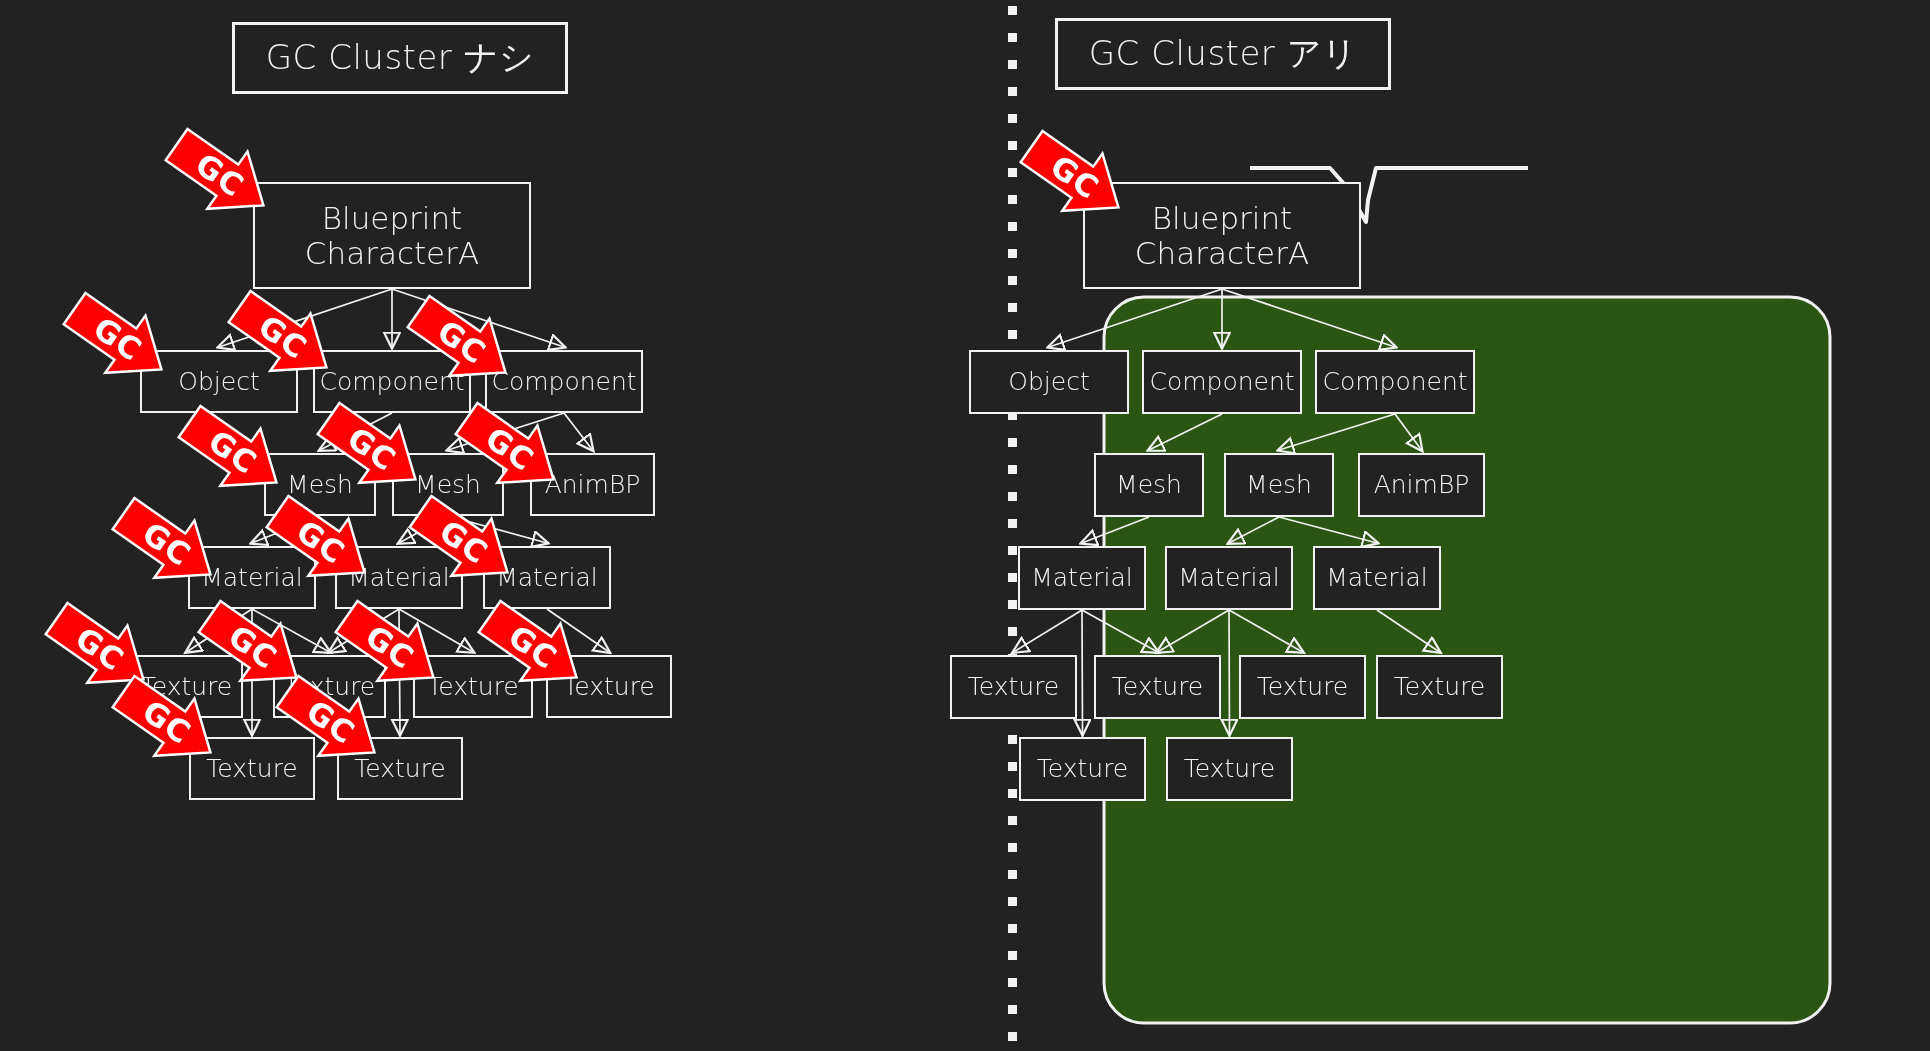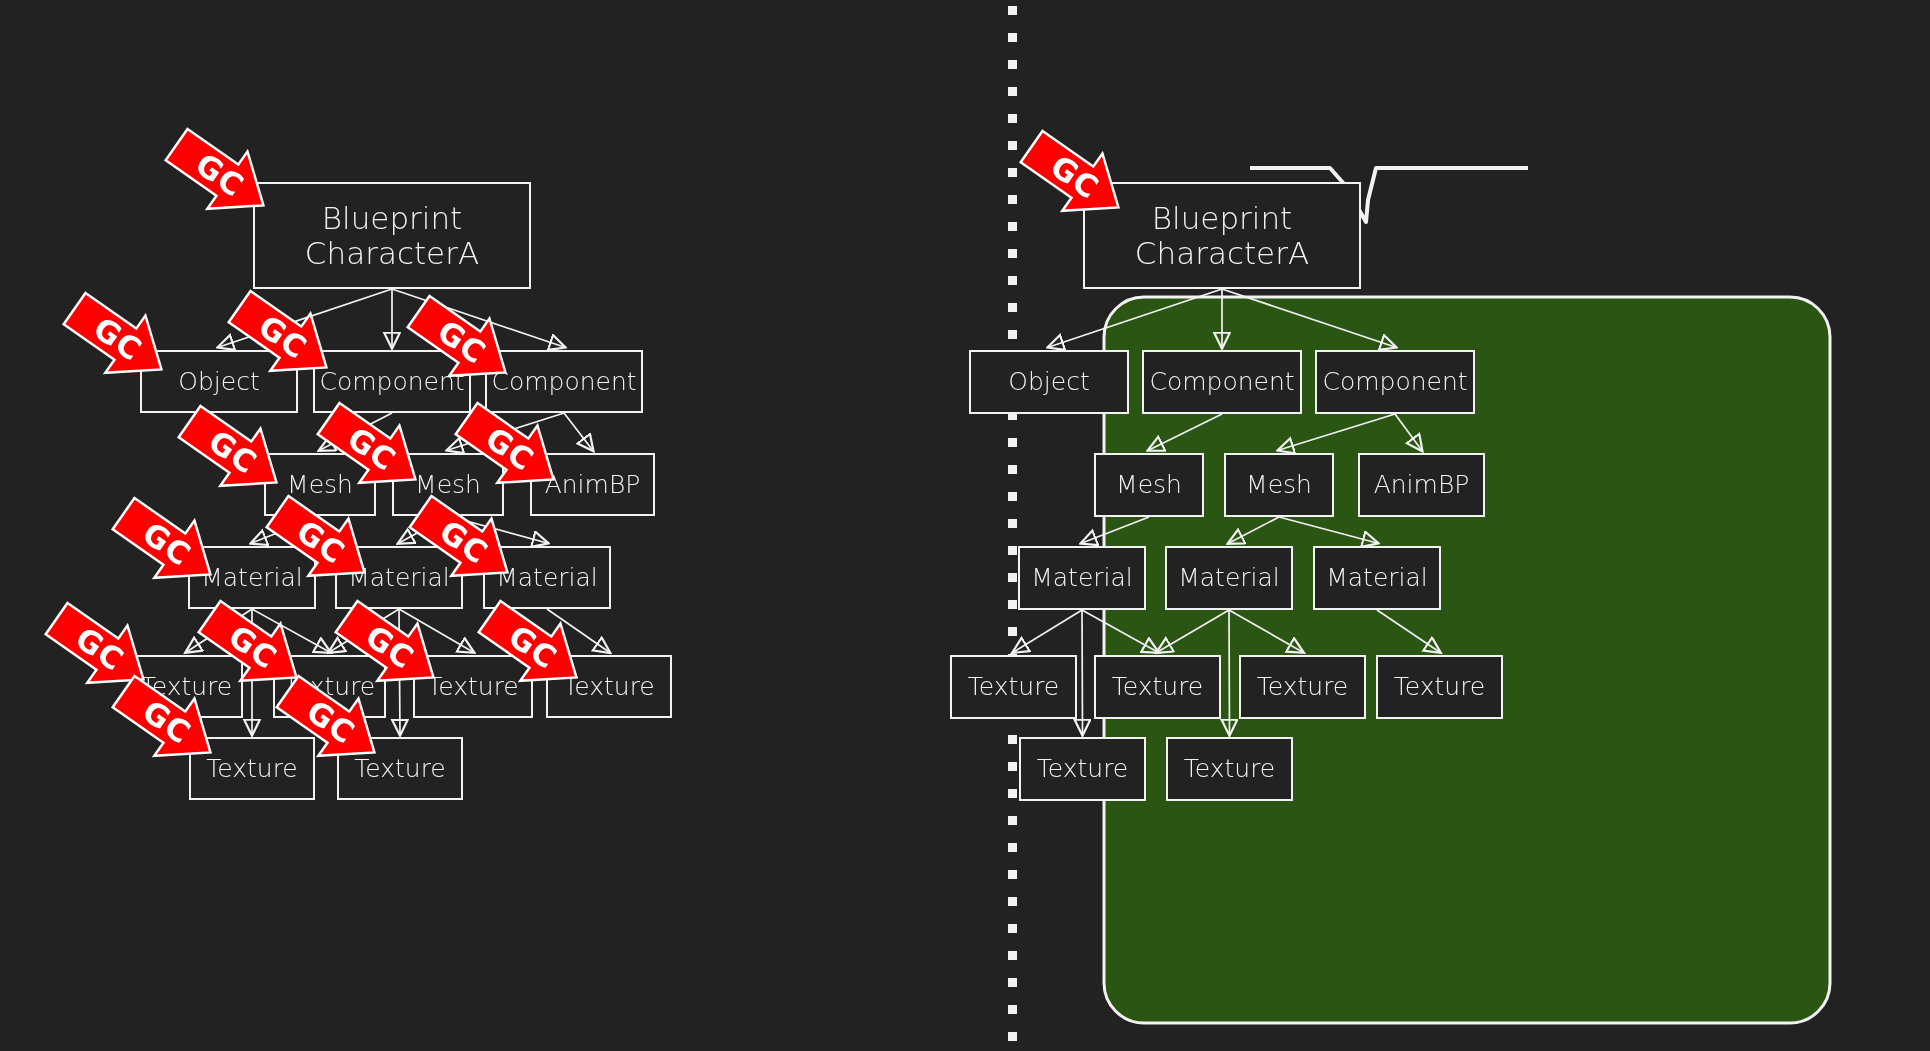--- a/index.html
+++ b/index.html
@@ -124,20 +124,22 @@
         <line x1="1229" y1="610" x2="1302.5" y2="652" marker-end="url(#ah)"></line>
         <line x1="1229" y1="610" x2="1229.5" y2="734" marker-end="url(#ah)"></line>
         <line x1="1377" y1="610" x2="1439.5" y2="652" marker-end="url(#ah)"></line>
       </g>
     <g id="gc-layer"></g>
     <g id="callout-tail">
         <path d="M 1528 168 L 1376 168 L 1368 200 L 1366 222 L 1345 185 L 1330 168 L 1250 168" fill="none" stroke="#f2f2f2" stroke-width="4" stroke-linejoin="round"></path>
       </g>
   </svg>
 
+  <div class="title" id="tplate-left" style="left: 232px; top: 22px; width: 336px; height: 72px;">GC Cluster ナシ</div>
+  <div class="title" id="tplate-right" style="left: 1055px; top: 18px; width: 336px; height: 72px;">GC Cluster アリ</div>
 
 
   <div id="nodes-left">
       <div class="node t30" style="left: 253px; top: 182px; width: 278px; height: 107px;">Blueprint<br>CharacterA</div>
       <div class="node t24" style="left: 140px; top: 350px; width: 158px; height: 63px;">Object</div>
       <div class="node t24" style="left: 313px; top: 350px; width: 158px; height: 63px;">Component</div>
       <div class="node t24" style="left: 485px; top: 350px; width: 158px; height: 63px;">Component</div>
       <div class="node t24" style="left: 264px; top: 453px; width: 112px; height: 63px;">Mesh</div>
       <div class="node t24" style="left: 392px; top: 453px; width: 112px; height: 63px;">Mesh</div>
       <div class="node t24" style="left: 530px; top: 453px; width: 125px; height: 63px;">AnimBP</div>

